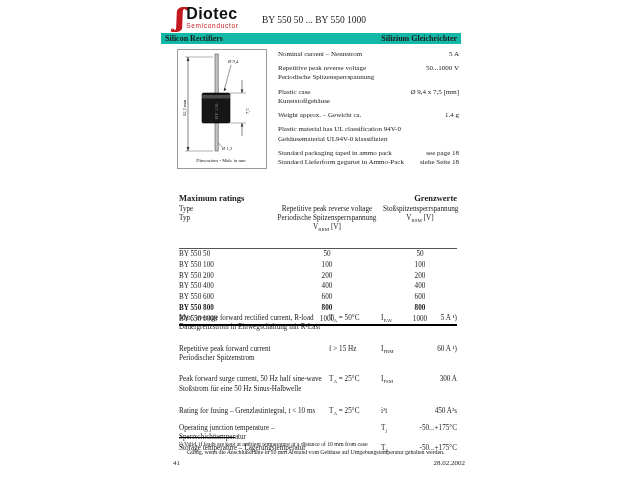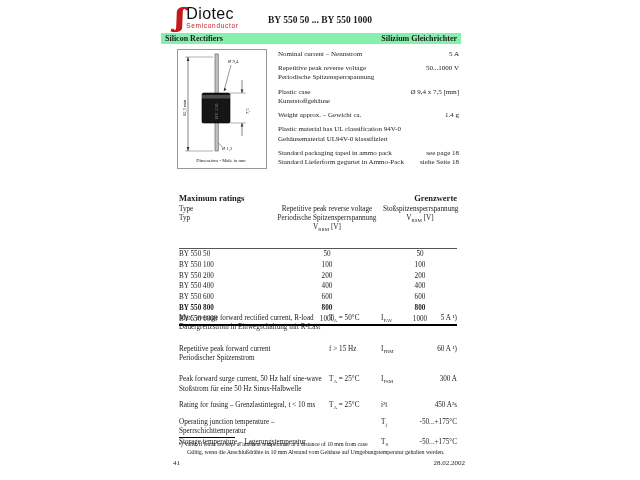--- a/index.html
+++ b/index.html
@@ -4,28 +4,28 @@
 <style>
   html,body{margin:0;padding:0}
   body{width:640px;height:480px;background:#fff;position:relative;overflow:hidden;
        font-family:"Liberation Serif",serif;color:#1c1c1c;-webkit-font-smoothing:antialiased}
   .page{position:absolute;left:161px;top:0;width:300px;height:480px}
 
   
   .hdr{position:absolute;left:14px;top:6px;display:flex;align-items:flex-end}
   .logo-glyph{color:#c41a1f;font-family:"DejaVu Serif",serif;font-style:italic;font-weight:bold;
               font-size:26px;line-height:22px;letter-spacing:-7px;margin-right:8px}
-  .brand-name{display:block;font-family:"Liberation Sans",sans-serif;font-weight:normal;
+  .brand-name{display:block;font-family:"Liberation Sans",sans-serif;font-weight:bold;
               font-size:16px;line-height:15px;letter-spacing:.4px;color:#101010}
   .brand-sub{display:block;font-family:"Liberation Sans",sans-serif;font-size:6.5px;
              color:#c41a1f;letter-spacing:.7px;margin-top:1px}
-  .doc-title{position:absolute;left:107px;top:15px;font-weight:bold;font-size:9.5px;white-space:nowrap}
-
-  
-  .band{position:absolute;left:0;top:33px;width:100%;height:11px;background:#86efac;
+  .doc-title{position:absolute;left:101px;top:15px;font-weight:normal;font-size:9.5px;white-space:nowrap}
+
+  
+  .band{position:absolute;left:0;top:33px;width:100%;height:11px;background:#14b8a6;
         display:flex;justify-content:space-between;align-items:center;padding:0 4px;
         box-sizing:border-box;font-size:8px;font-weight:bold}
 
   
   .draw{position:absolute;left:16px;top:49px;width:90px;height:120px;border:1px solid #9a9a9a;
         box-sizing:border-box;background:#fff}
 
   
   .specs{position:absolute;left:117px;top:50px;width:181px;font-size:7px;line-height:1.32}
   .spec{display:flex;justify-content:space-between;margin-bottom:5px}
@@ -44,21 +44,21 @@
   .vhead .t{text-align:left}
   .vrow{display:grid;grid-template-columns:92px 112px 74px;padding:1.4px 0}
   .vrow .n{text-align:center}
   .vrow.bold{font-weight:bold}
 
   
   .ratings{position:absolute;left:18px;top:314px;width:278px;font-size:7.2px;line-height:1.3}
   .rrow{display:grid;grid-template-columns:150px 52px 36px 40px;align-items:start}
   .rrow .val{text-align:right;white-space:nowrap}
   sub{font-size:.68em}
-  .mb12{margin-bottom:12px}.mb7{margin-bottom:7px}.mb6{margin-bottom:6px}.mb1{margin-bottom:1px}
+  .mb12{margin-bottom:12px}.mb7{margin-bottom:13px}.mb6{margin-bottom:6px}.mb1{margin-bottom:1px}
 
   
   .fnote{position:absolute;left:18px;top:437px;width:280px;font-size:6px;line-height:1.4;letter-spacing:-.1px}
   .fnote-rule{width:56px;border-top:1px solid #000;margin-bottom:2px}
   .fnote .l2{padding-left:8px}
   .pfoot{position:absolute;left:12px;top:459px;width:292px;display:flex;
          justify-content:space-between;font-size:7px}
   svg text{font-family:"Liberation Serif",serif}
 </style>
 </head>

